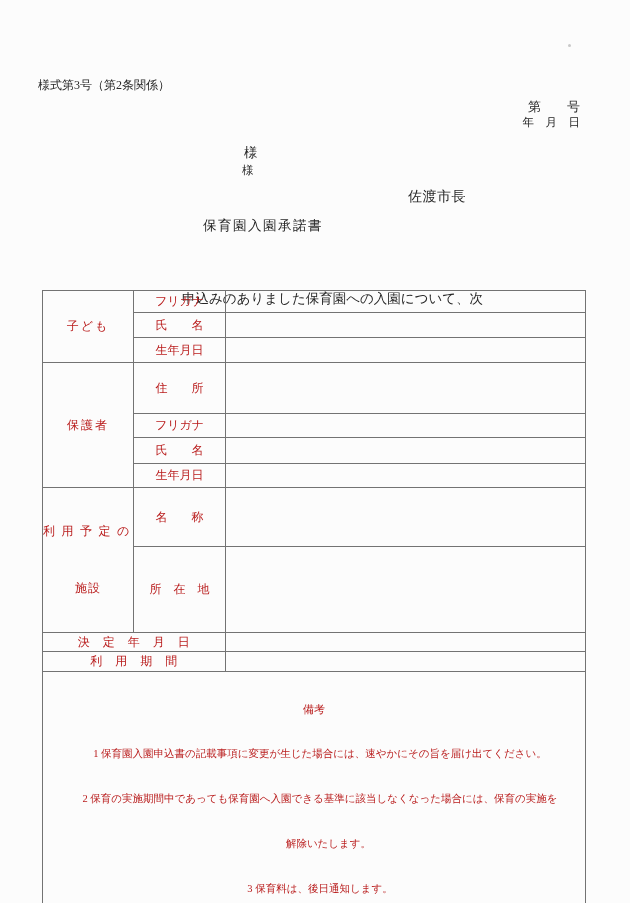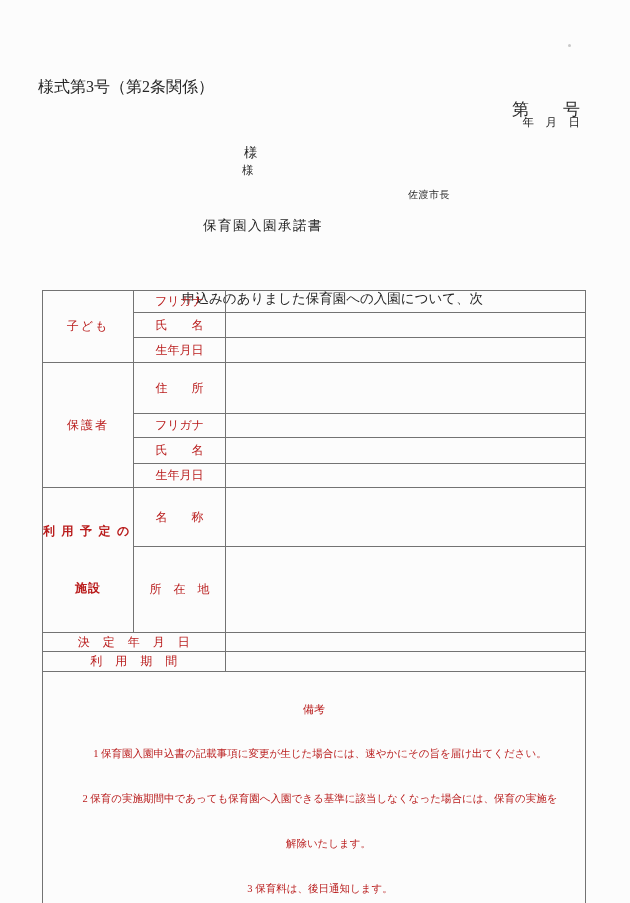--- a/index.html
+++ b/index.html
@@ -6,26 +6,26 @@
   body {
     width:630px; height:903px;
     background:#fcfcfc;
     font-family:"Liberation Serif","DejaVu Serif",serif;
     color:#262626;
     position:relative;
     overflow:hidden;
   }
   .abs { position:absolute; white-space:pre; }
 
-  #form-code   { left:38px;  top:77px;  font-size:16px; }
-  #doc-number  { right:50px; top:98px;  font-size:17px; text-align:right; }
+  #form-code   { left:38px;  top:77px;  font-size:12px; }
+  #doc-number  { right:50px; top:98px;  font-size:13px; text-align:right; }
   #issue-date  { right:50px; top:115px; font-size:11.5px; text-align:right; }
   #addr1       { left:244px; top:144px; font-size:13.5px; }
   #addr2       { left:242px; top:163px; font-size:11.5px; }
-  #issuer      { left:408px; top:188px; font-size:10px; letter-spacing:0.5px; }
+  #issuer      { left:408px; top:188px; font-size:14px; letter-spacing:0.5px; }
   #doc-title   { left:0; top:217px; width:526px; text-align:center;
                  font-size:13.5px; letter-spacing:1.5px; font-weight:normal; }
   #intro       { left:144px; top:241px; font-size:13.5px; line-height:23px;margin-left:19px; }
   #intro .indent { padding-left:19px; }
   #page-dot    { left:568px; top:44px; width:3px; height:3px;
                  background:#c9c9c9; border-radius:50%; }
 
   table.form {
     position:absolute; left:42px; top:290px;
     width:543px; border-collapse:collapse; table-layout:fixed;
@@ -33,21 +33,21 @@
   table.form td {
     border:1px solid #737373;
     text-align:center; vertical-align:middle;
     font-size:12px; padding:0; color:#b91c1c;
     overflow:hidden; white-space:pre;
   }
   .h22{height:22px}.h25{height:25px}.h51{height:51px}.h24{height:24px}
   .h26{height:26px}.h36{height:36px}.h19{height:19px}.h20{height:20px}
   .h158{height:158px}
   td.group { letter-spacing:2px; }
-  td.facility-group { text-align:left; padding-left:7px;font-weight:bold; }
+  td.facility-group { text-align:left; padding-left:7px; }
   td.facility-group .fg1 { letter-spacing:6.5px; line-height:27px; }
   td.facility-group .fg2 { letter-spacing:1px;   line-height:27px; }
   td.merged-label { letter-spacing:0.5px; }
 
   td.notes-cell {
     text-align:left; vertical-align:top;
     padding:2px 5px 0 4px; white-space:normal;
   }
   .notes-heading { font-size:11px; line-height:14px; }
   .note-line { font-size:10.5px; line-height:15px; white-space:pre; }

